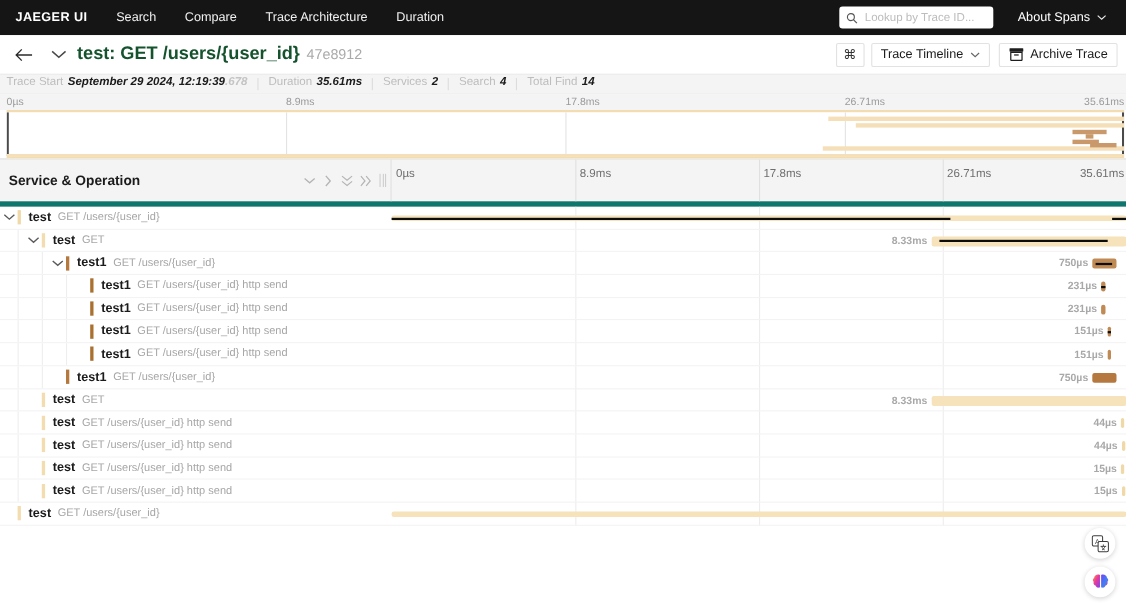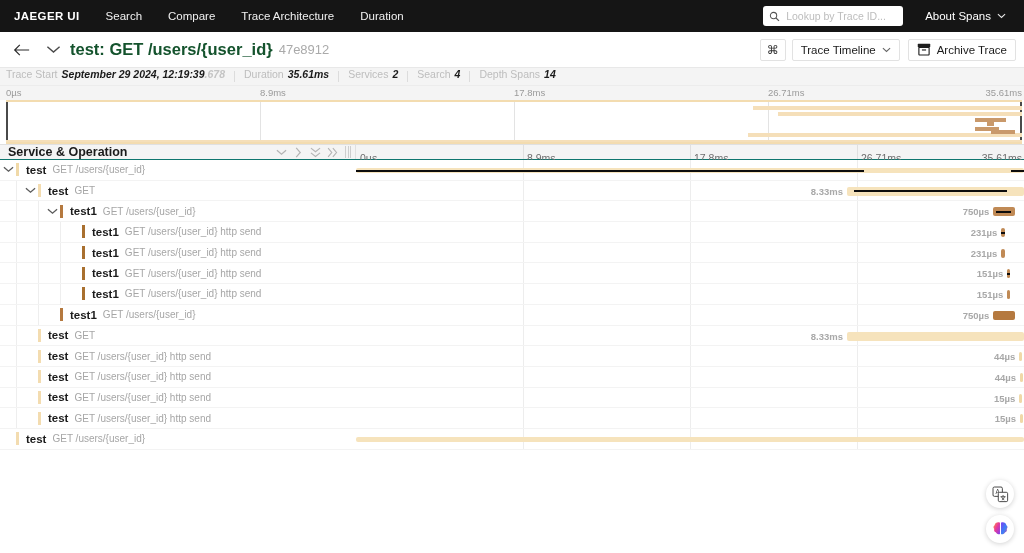--- a/index.html
+++ b/index.html
@@ -209,24 +209,24 @@
     position: absolute; top: 0; bottom: 0;
     width: 1px; background: #e3e3e3;
   }
   .mm-edge { position:absolute; top:0; bottom:0; width:2px; background:#4a4a4a; }
   .mm-bar { position: absolute; height: 4px; background: #f5dfb9; }
   .mm-bar-dk { position: absolute; height: 4px; background: #c9996b; }
 
   
   .col-header {
     display: flex;
-    height: 16px;
+    height: 44px;
     background: #f4f4f4;
     border-top: 1px solid #e0e0e0;
-    border-bottom: 1px solid #0f766e;
+    border-bottom: 5px solid #0f766e;
     align-items: center;
   }
   .col-left {
     width: 356px;
     display: flex;
     align-items: center;
     height: 100%;
     padding-left: 8px;
     border-right: 1px solid #e0e0e0;
     position: relative;
@@ -414,21 +414,21 @@
     <span class="meta-label">Services</span>
     <span class="meta-val">2</span>
   </span>
   <span class="meta-sep"></span>
   <span class="meta-item">
     <span class="meta-label">Search</span>
     <span class="meta-val">4</span>
   </span>
   <span class="meta-sep"></span>
   <span class="meta-item">
-    <span class="meta-label">Depth Spans</span>
+    <span class="meta-label">Total Find</span>
     <span class="meta-val">14</span>
   </span>
 </div>
 
 <div class="minimap-wrap">
   <div class="minimap-ticks" id="mm-ticks">
       <span class="tk" style="left: 6px;">0µs</span>
       <span class="tk" style="left: 260px;">8.9ms</span>
       <span class="tk" style="left: 514px;">17.8ms</span>
       <span class="tk" style="left: 768px;">26.71ms</span>

